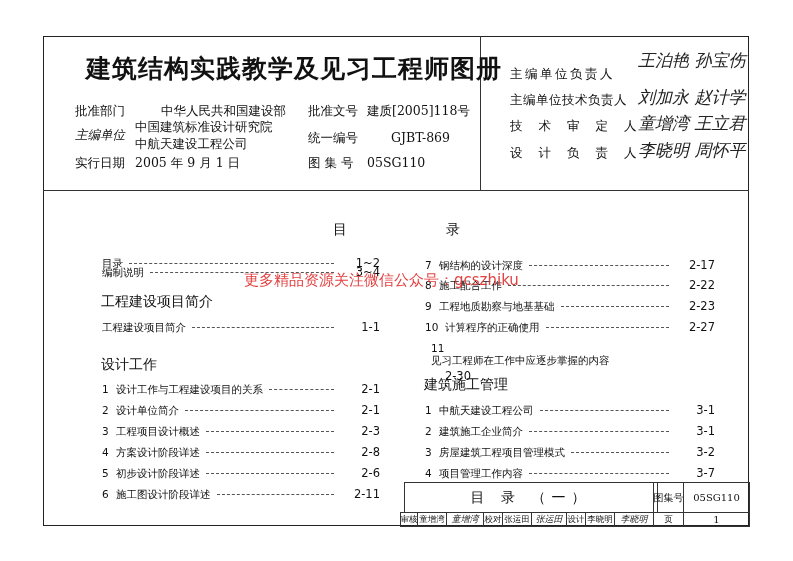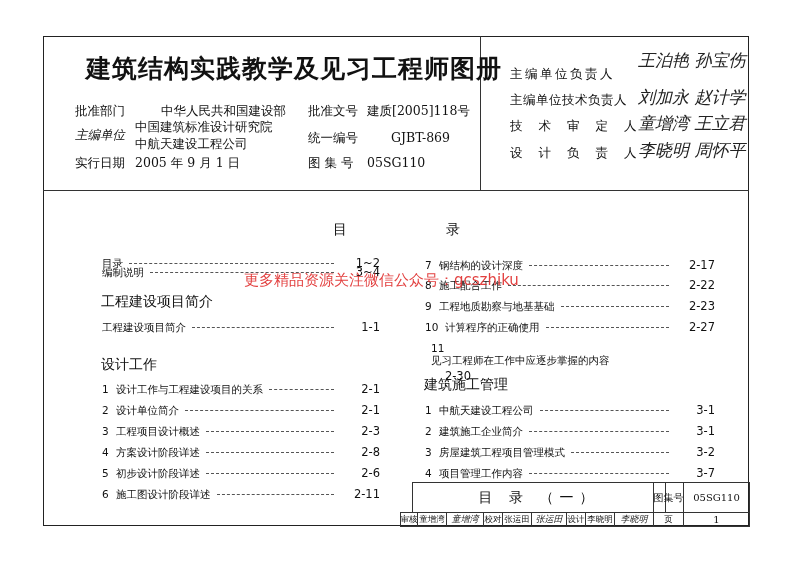--- a/index.html
+++ b/index.html
@@ -186,21 +186,21 @@
 <div class="abs entry" style="left:425px; top:466px; width:290px;">
   <span class="num">4</span>
   <span>项目管理工作内容</span>
   <span class="leader"></span>
   <span class="pg">3-7</span>
 </div>
 
 <div class="abs watermark">更多精品资源关注微信公众号：gcszhiku</div>
 
 <div class="abs tb">
-  <div class="tb-cell tb-title" style="left:12px; top:0; width:254px; height:31px;text-align:center;">目 录 （一）</div>
+  <div class="tb-cell tb-title" style="left:4px; top:0; width:254px; height:31px;text-align:center;">目 录 （一）</div>
   <div class="tb-cell" style="left:253px; top:0; width:31px; height:31px;">图集号</div>
   <div class="tb-cell tb-serif" style="left:283px; top:0; width:67px; height:31px;">05SG110</div>
 
   <div class="tb-cell tb-small" style="left:0; top:30px; width:18px; height:15px;">审核</div>
   <div class="tb-cell tb-small" style="left:17px; top:30px; width:30px; height:15px;">童增湾</div>
   <div class="tb-cell tb-small sig" style="left:46px; top:30px; width:38px; height:15px; font-size:9px;">童增湾</div>
   <div class="tb-cell tb-small" style="left:83px; top:30px; width:20px; height:15px;">校对</div>
   <div class="tb-cell tb-small" style="left:102px; top:30px; width:30px; height:15px;">张运田</div>
   <div class="tb-cell tb-small sig" style="left:131px; top:30px; width:36px; height:15px; font-size:9px;">张运田</div>
   <div class="tb-cell tb-small" style="left:166px; top:30px; width:20px; height:15px;">设计</div>

